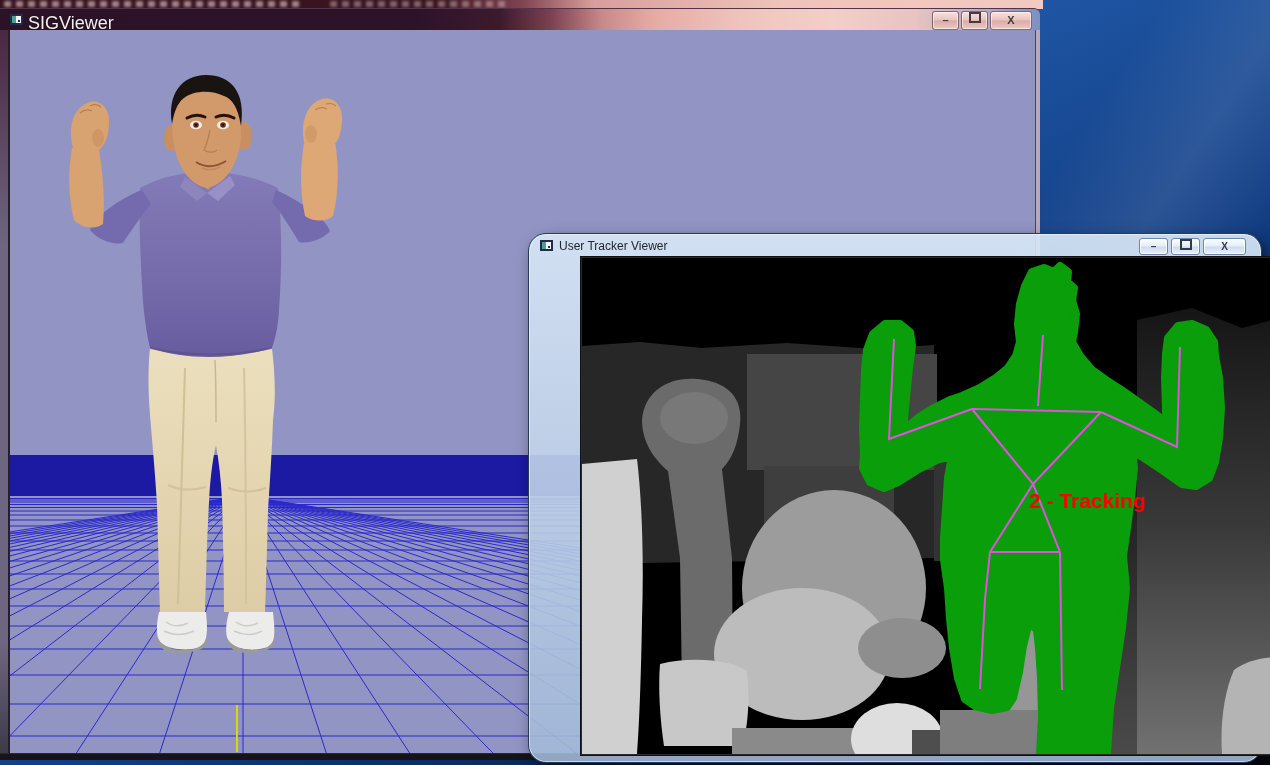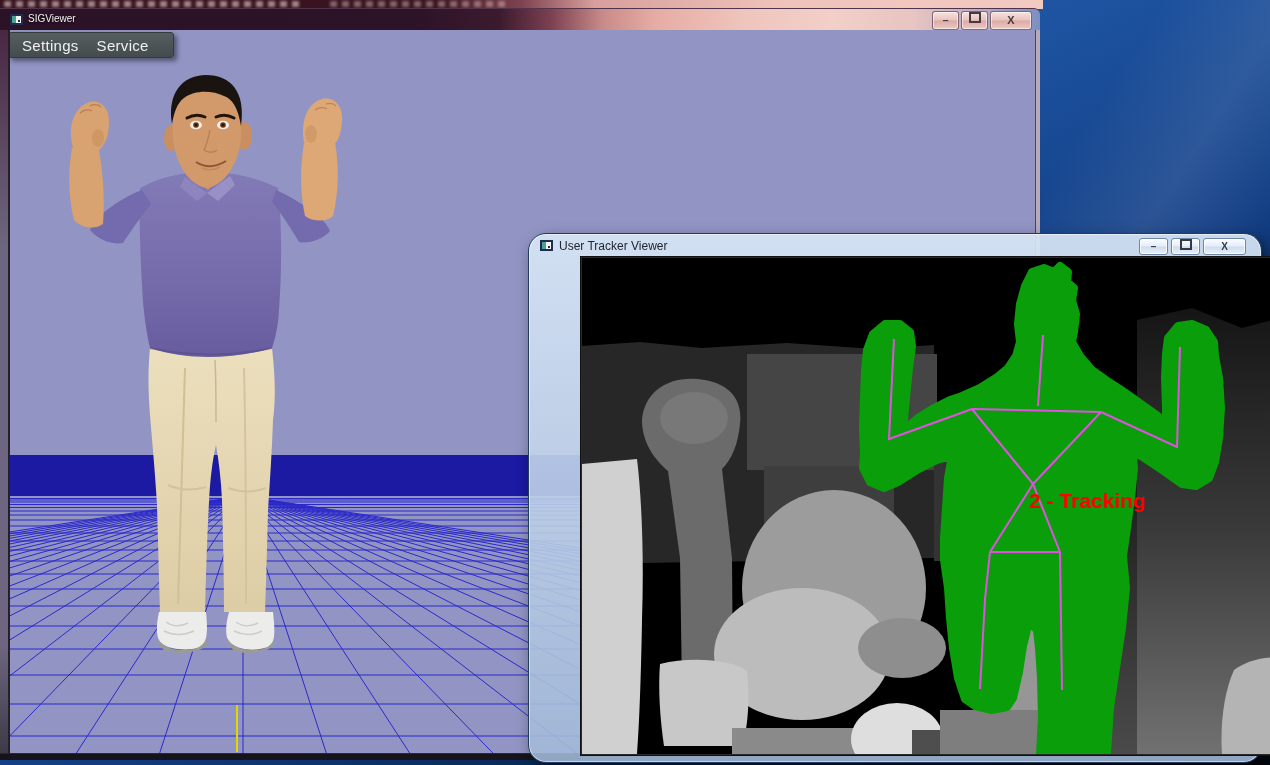--- a/index.html
+++ b/index.html
@@ -23,21 +23,21 @@
     position:absolute;top:1px;height:6px;border-radius:2px;filter:blur(1.4px);
     background:repeating-linear-gradient(90deg,rgba(255,230,225,.55) 0 7px,rgba(255,230,225,0) 7px 12px);
   }
   
   .sig-win{position:absolute;left:0;top:8px;width:1040px;height:752px;}
   .sig-title{
     position:absolute;left:0;top:0;width:100%;height:22px;
     background:linear-gradient(90deg,#2b1226 0%,#2d1328 40%,#3c1a2e 48%,#7c4152 53%,#c98b8a 58%,#e6aca4 63%,#efc6be 72%,#f2cfc8 80%,#e8c4c2 88%,#b4a8c2 95%,#7b90c2 100%);
     border-top:1px solid #51344c;border-top-right-radius:6px;
   }
-  .sig-title-text{position:absolute;left:28px;top:4px;font-size:10px;color:#f2eef2;text-shadow:0 1px 2px rgba(0,0,0,.6);}
+  .sig-title-text{position:absolute;left:28px;top:4px;font-size:18px;color:#f2eef2;text-shadow:0 1px 2px rgba(0,0,0,.6);}
   .win-ico{position:absolute;left:10px;top:5px;width:13px;height:11px;border:2px solid #202c4e;background:linear-gradient(90deg,#4aa392 0 45%,#f5f5f2 45%);box-sizing:border-box;}
   .win-ico:after{content:"";position:absolute;right:1px;bottom:1px;width:2px;height:2px;background:#202c4e;}
   .sig-controls{position:absolute;right:8px;top:2px;display:flex;gap:2px;}
   .cap-btn{
     height:19px;border:1px solid rgba(90,70,90,.75);border-radius:3px;box-sizing:border-box;
     background:linear-gradient(#f8e2de 0%,#e9c2bd 48%,#dcaaa6 52%,#eec8c2 100%);
     color:#443a3f;font-size:11px;font-weight:bold;text-align:center;line-height:17px;
     box-shadow:inset 0 0 0 1px rgba(255,255,255,.55);
   }
   .cap-btn.w-min{width:27px}.cap-btn.w-max{width:27px}.cap-btn.w-close{width:42px}
@@ -256,24 +256,20 @@
             <circle cx="213" cy="95" r="2.8" fill="#5d3016"></circle>
           <circle cx="186" cy="95" r="1.1" fill="#1c0d05"></circle>
             <circle cx="213" cy="95" r="1.1" fill="#1c0d05"></circle>
           <path d="M200,100 C198,110 196,116 194,120 C198,123 204,123 207,120" stroke="#b97f52" fill="none" stroke-width="1.3"></path>
           <path d="M186,132 Q200,141 216,131" stroke="#8d5538" fill="none" stroke-width="2"></path>
           <path d="M192,138 Q201,142 210,137" stroke="#c08a5c" fill="none" stroke-width="1.5"></path>
         </g>
       </g>
     </svg>
 
-    <div class="menu-bar">
-      <span class="menu-item">Settings</span>
-      <span class="menu-item">Service</span>
-    </div>
   </div>
 
   <div class="sig-border-left"></div>
   <div class="sig-border-right"></div>
   <div class="sig-border-bottom"></div>
 </div>
 
 <div class="trk-win">
   <div style="position:absolute;left:0;top:0;width:100%;height:23px;">
     <span class="win-ico"></span>

